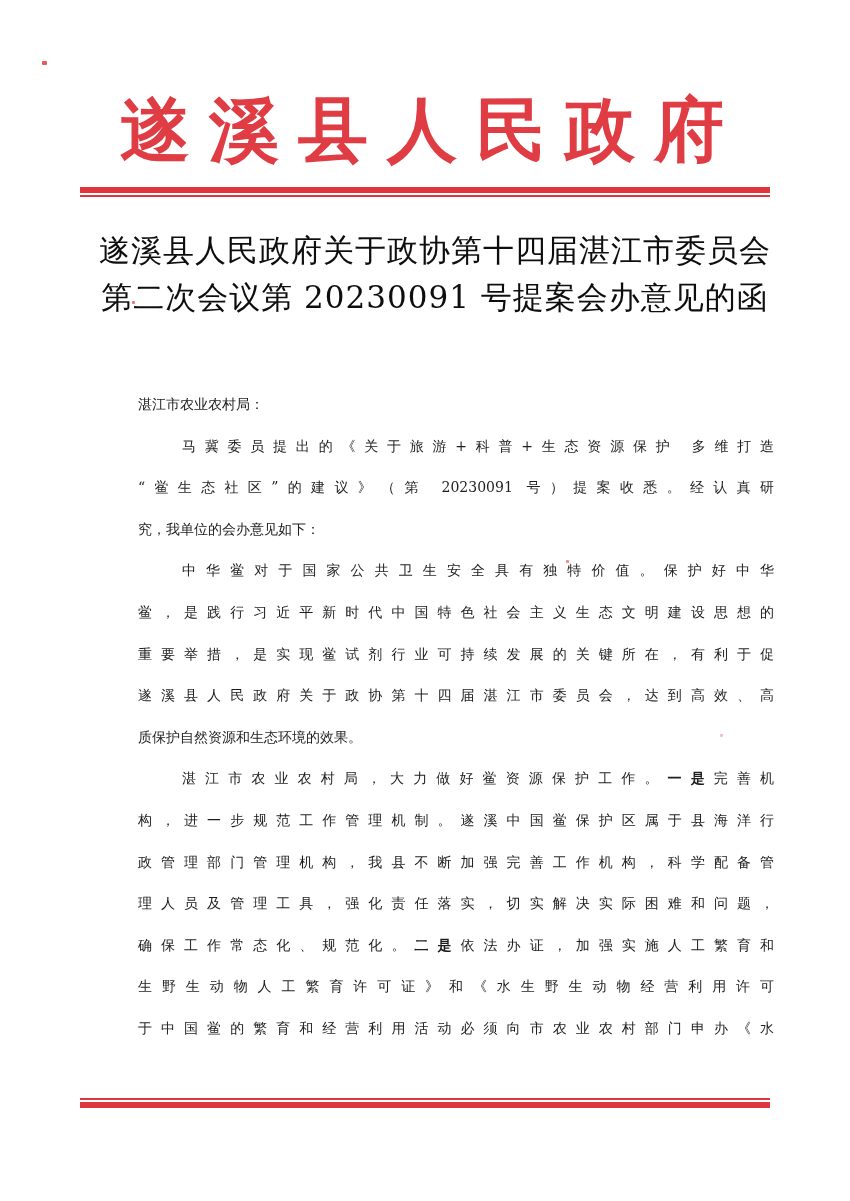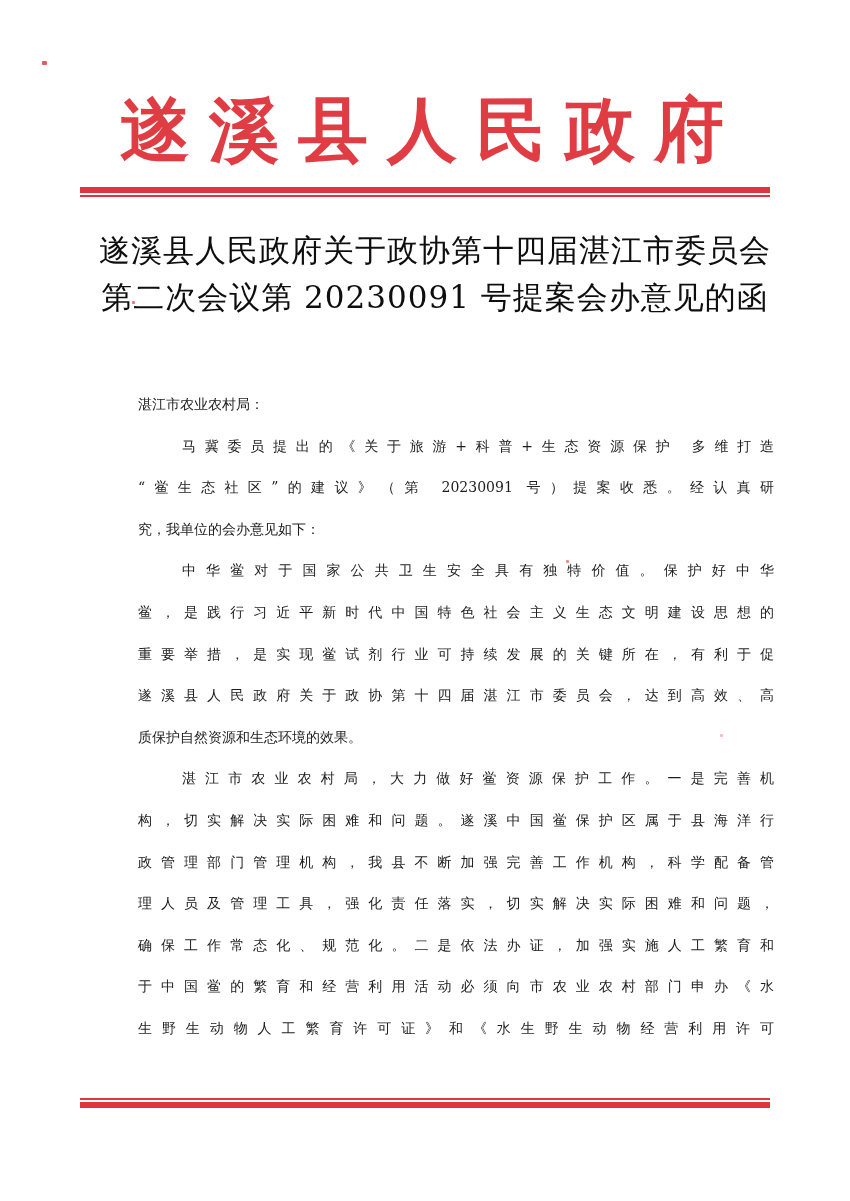--- a/index.html
+++ b/index.html
@@ -85,21 +85,21 @@
     white-space: normal;
   }
   .body-line.just {
     text-align: justify;
     text-align-last: justify;
   }
   .body-line.indent {
     padding-left: 44px;
   }
   .body-line .b {
-    font-weight: 400;
+    font-weight: 700;
   }
 
   
   .speck {
     position: absolute;
     background: var(--red-text, #e03c43);
     border-radius: 1px;
   }
   .speck-1 { left: 42px;  top: 61px;  width: 5px; height: 4px; opacity: .85; }
   .speck-2 { left: 132px; top: 301px; width: 3px; height: 3px; opacity: .7; }
@@ -134,26 +134,26 @@
     <div>
         <div class="body-line indent just"><span>马冀委员提出的《关于旅游+科普+生态资源保护 多维打造</span></div>
         <div class="body-line just"><span>“鲎生态社区”的建议》（第 20230091 号）提案收悉。经认真研</span></div>
         <div class="body-line"><span>究，我单位的会办意见如下：</span></div>
         <div class="body-line indent just"><span>中华鲎对于国家公共卫生安全具有独特价值。保护好中华</span></div>
         <div class="body-line just"><span>鲎，是践行习近平新时代中国特色社会主义生态文明建设思想的</span></div>
         <div class="body-line just"><span>重要举措，是实现鲎试剂行业可持续发展的关键所在，有利于促</span></div>
         <div class="body-line just"><span>遂溪县人民政府关于政协第十四届湛江市委员会，达到高效、高</span></div>
         <div class="body-line"><span>质保护自然资源和生态环境的效果。</span></div>
         <div class="body-line indent just"><span>湛江市农业农村局，大力做好鲎资源保护工作。</span><span class="b">一是</span><span>完善机</span></div>
-        <div class="body-line just"><span>构，切实解决实际困难和问题。遂溪中国鲎保护区属于县海洋行</span></div>
+        <div class="body-line just"><span>构，进一步规范工作管理机制。遂溪中国鲎保护区属于县海洋行</span></div>
         <div class="body-line just"><span>政管理部门管理机构，我县不断加强完善工作机构，科学配备管</span></div>
         <div class="body-line just"><span>理人员及管理工具，强化责任落实，切实解决实际困难和问题，</span></div>
         <div class="body-line just"><span>确保工作常态化、规范化。</span><span class="b">二是</span><span>依法办证，加强实施人工繁育和</span></div>
+        <div class="body-line just"><span>生野生动物人工繁育许可证》和《水生野生动物经营利用许可</span></div>
         <div class="body-line just"><span>于中国鲎的繁育和经营利用活动必须向市农业农村部门申办《水</span></div>
-        <div class="body-line just"><span>生野生动物人工繁育许可证》和《水生野生动物经营利用许可</span></div>
       </div>
   </div>
 
   <div class="rule rule-bottom">
     <div class="bar t1"></div>
     <div class="gap"></div>
     <div class="bar t2"></div>
   </div>
 
 </div>

